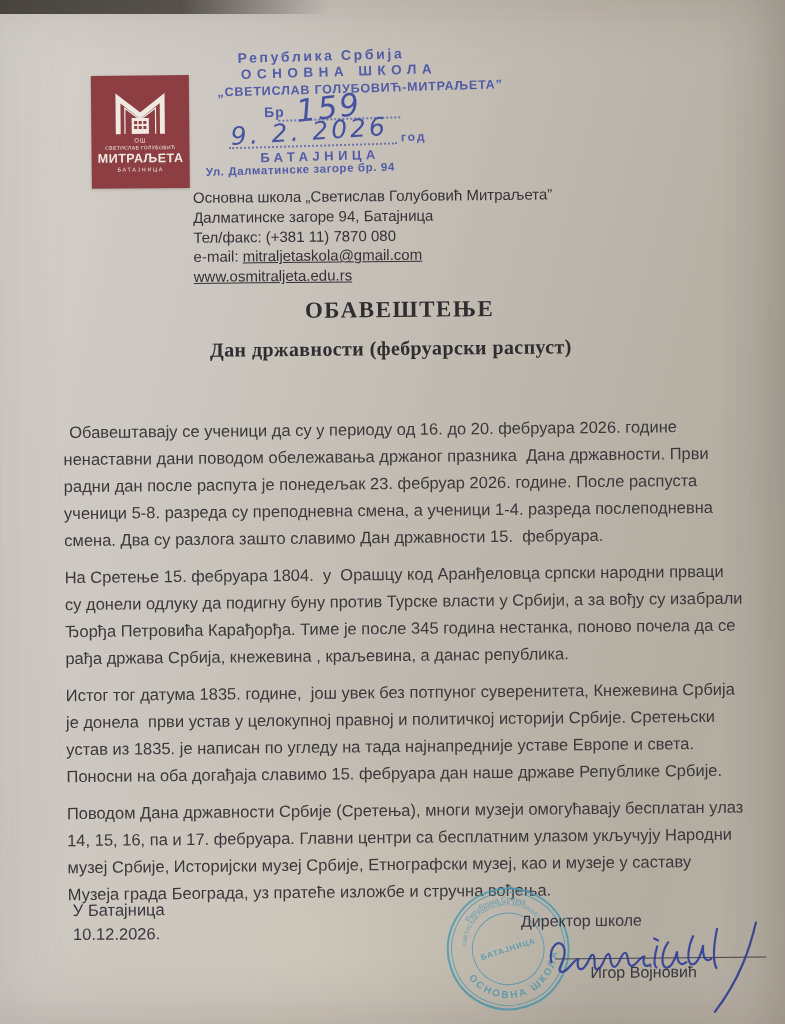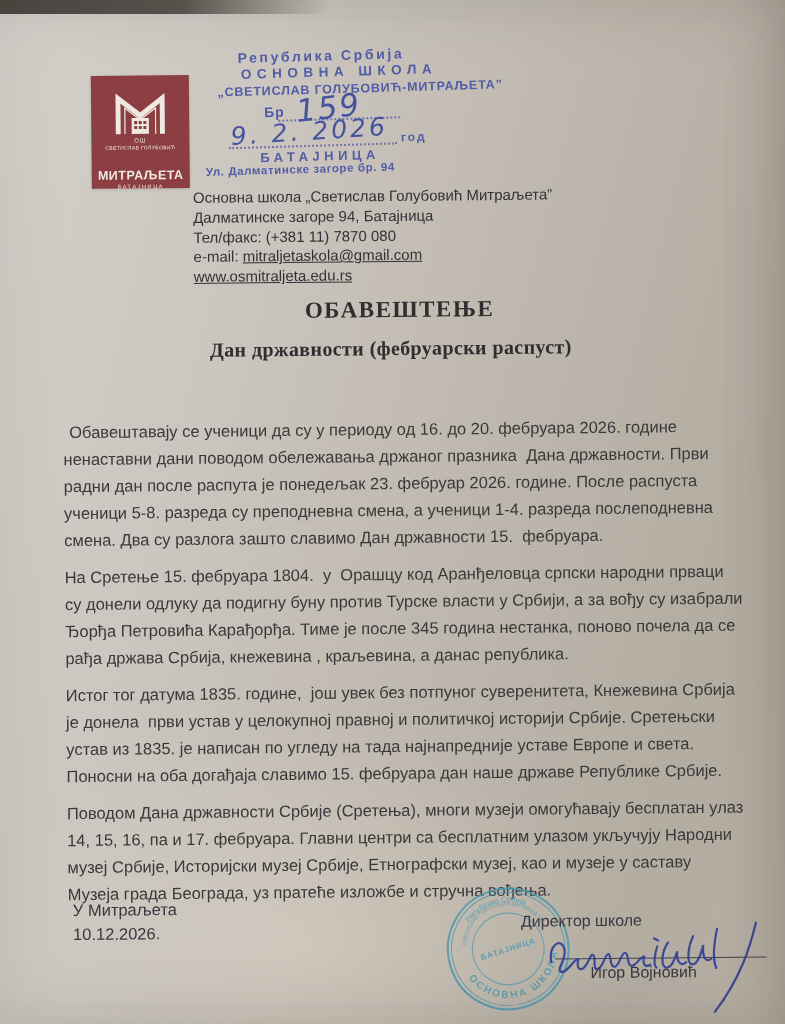--- a/index.html
+++ b/index.html
@@ -40,21 +40,21 @@
   .s4 { left:55px; top:103px; font-size:13px; font-weight:bold; letter-spacing:4.5px; }
   .s5 { left:0px;  top:117px; font-size:11.5px; font-weight:bold; letter-spacing:0.6px; }
 
   
   .logo { position:absolute; left:95px; top:73px; width:98px; height:113px;
           background:#8c3e42; color:#efe9e2; text-align:center;
           box-shadow:0 1px 3px rgba(0,0,0,0.15); }
   .logo svg { display:block; margin:7px auto 1px; }
   .logo .l-abbr    { font-size:6px;   letter-spacing:1px; }
   .logo .l-founder { font-size:5px;   letter-spacing:0.4px; margin-top:1px; }
-  .logo .l-name    { font-size:12.5px; font-weight:bold; letter-spacing:0.5px; margin-top:18px; }
+  .logo .l-name    { font-size:12.5px; font-weight:bold; letter-spacing:0.5px; margin-top:1px; }
   .logo .l-city    { font-size:5.5px; letter-spacing:1.6px; margin-top:1px; }
 
   
   .contact { position:absolute; left:196px; top:186px; font-size:15px; line-height:19.8px; color:#343238; }
   .contact .u { text-decoration:underline; }
 
   
   .title    { position:absolute; left:0; top:297px; width:100%; text-align:center;
               font-family:"Liberation Serif", serif; font-weight:bold; font-size:23px;
               letter-spacing:1.5px; color:#2f2d30; transform:translateX(9px); }
@@ -133,21 +133,21 @@
     <div class="subtitle">Дан државности (фебруарски распуст)</div>
 
     <div class="bodytext">
       <p class="indent">Обавештавају се ученици да су у периоду од 16. до 20. фебруара 2026. године ненаставни дани поводом обележавања држаног празника  Дана државности. Први радни дан после распута је понедељак 23. фебруар 2026. године. После распуста ученици 5-8. разреда су преподневна смена, а ученици 1-4. разреда послеподневна смена. Два су разлога зашто славимо Дан државности 15.  фебруара.</p>
       <p>На Сретење 15. фебруара 1804.  у  Орашцу код Аранђеловца српски народни прваци су донели одлуку да подигну буну против Турске власти у Србији, а за вођу су изабрали Ђорђа Петровића Карађорђа. Тиме је после 345 година нестанка, поново почела да се рађа држава Србија, кнежевина , краљевина, а данас република.</p>
       <p>Истог тог датума 1835. године,  још увек без потпуног суверенитета, Кнежевина Србија је донела  први устав у целокупној правној и политичкој историји Србије. Сретењски устав из 1835. је написан по угледу на тада најнапредније уставе Европе и света. Поносни на оба догађаја славимо 15. фебруара дан наше државе Републике Србије.</p>
       <p>Поводом Дана државности Србије (Сретења), многи музеји омогућавају бесплатан улаз 14, 15, 16, па и 17. фебруара. Главни центри са бесплатним улазом укључују Народни музеј Србије, Историјски музеј Србије, Етнографски музеј, као и музеје у саставу Музеја града Београда, уз пратеће изложбе и стручна вођења.</p>
     </div>
 
     <div class="placedate">
-      <div>У Митраљета</div>
+      <div>У Батајница</div>
       <div>10.12.2026.</div>
     </div>
 
     <svg class="rstamp" viewBox="0 0 140 140">
       <g stroke="#4b98b0" fill="none">
         <circle cx="70" cy="70" r="64" stroke-width="2.2"></circle>
         <circle cx="70" cy="70" r="60" stroke-width="1"></circle>
         <circle cx="70" cy="70" r="38" stroke-width="1"></circle>
       </g>
       <defs>

